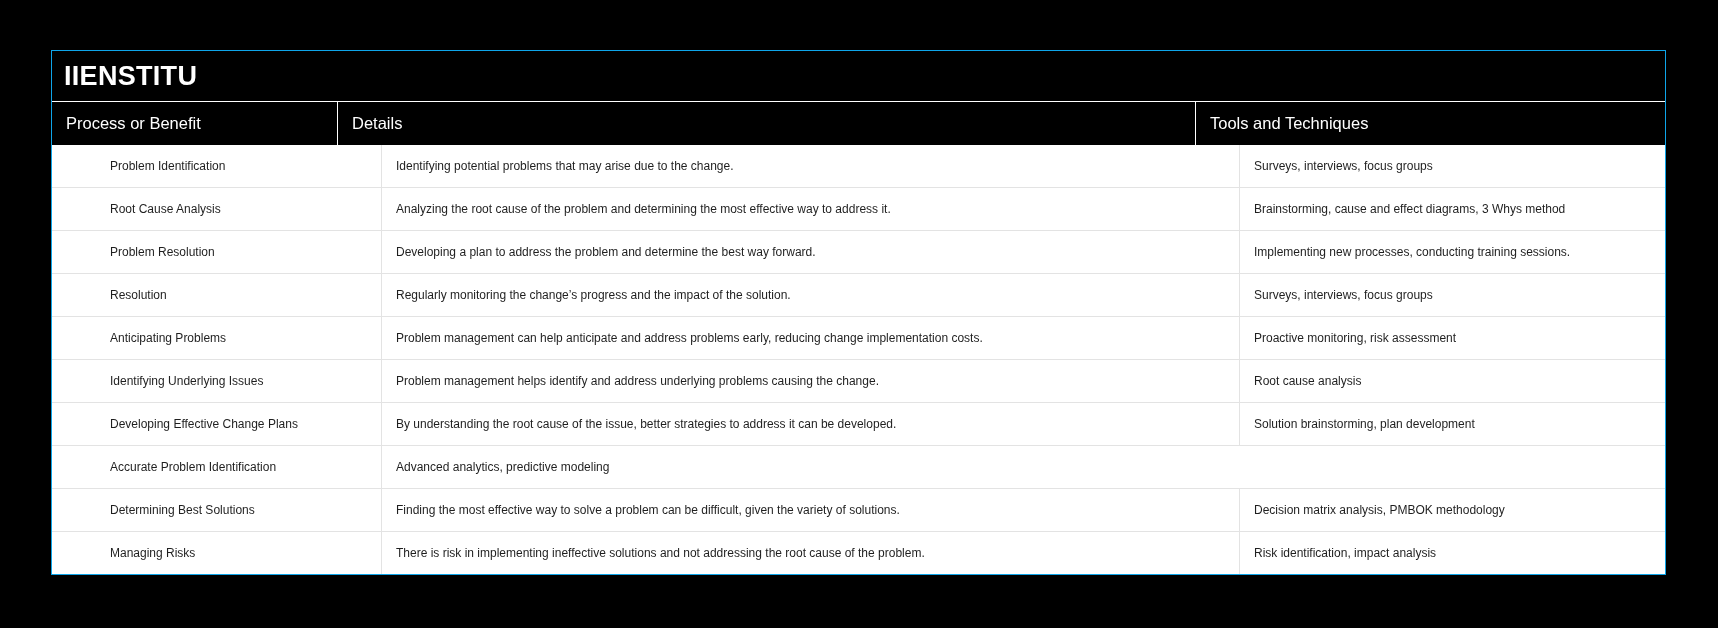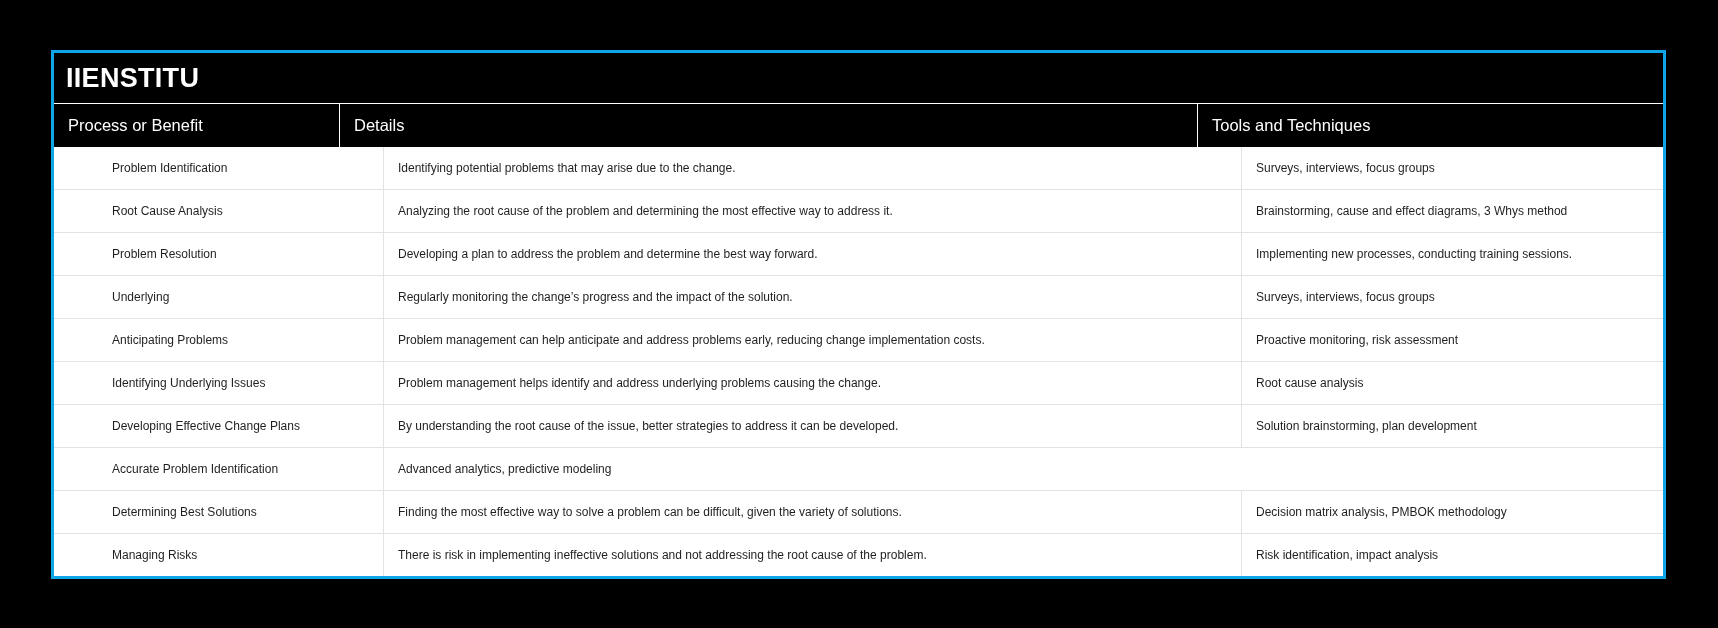--- a/index.html
+++ b/index.html
@@ -4,21 +4,21 @@
 <style>
   html,body{margin:0;padding:0;}
   body{
     width:1718px;height:628px;
     background:#000000;
     position:relative;
     font-family:"Liberation Sans","DejaVu Sans",sans-serif;
   }
   .table-wrap{
     position:absolute;left:51px;top:50px;width:1615px;
-    border:3px solid #0ea5e9;
+    border:1px solid #0ea5e9;
     background:#22c55e;
     box-sizing:border-box;
   }
   .title-band{
     height:50px;
     display:flex;align-items:center;
     padding:0 12px;
     color:#ffffff;
     font-weight:700;
     font-size:27px;
@@ -79,21 +79,21 @@
         <div class="tcell col0">Root Cause Analysis</div>
         <div class="tcell col1">Analyzing the root cause of the problem and determining the most effective way to address it.</div>
         <div class="tcell col2">Brainstorming, cause and effect diagrams, 3 Whys method</div>
       </div>
       <div class="trow">
         <div class="tcell col0">Problem Resolution</div>
         <div class="tcell col1">Developing a plan to address the problem and determine the best way forward.</div>
         <div class="tcell col2">Implementing new processes, conducting training sessions.</div>
       </div>
       <div class="trow">
-        <div class="tcell col0">Underlying</div>
+        <div class="tcell col0">Resolution</div>
         <div class="tcell col1">Regularly monitoring the change’s progress and the impact of the solution.</div>
         <div class="tcell col2">Surveys, interviews, focus groups</div>
       </div>
       <div class="trow">
         <div class="tcell col0">Anticipating Problems</div>
         <div class="tcell col1">Problem management can help anticipate and address problems early, reducing change implementation costs.</div>
         <div class="tcell col2">Proactive monitoring, risk assessment</div>
       </div>
       <div class="trow">
         <div class="tcell col0">Identifying Underlying Issues</div>

